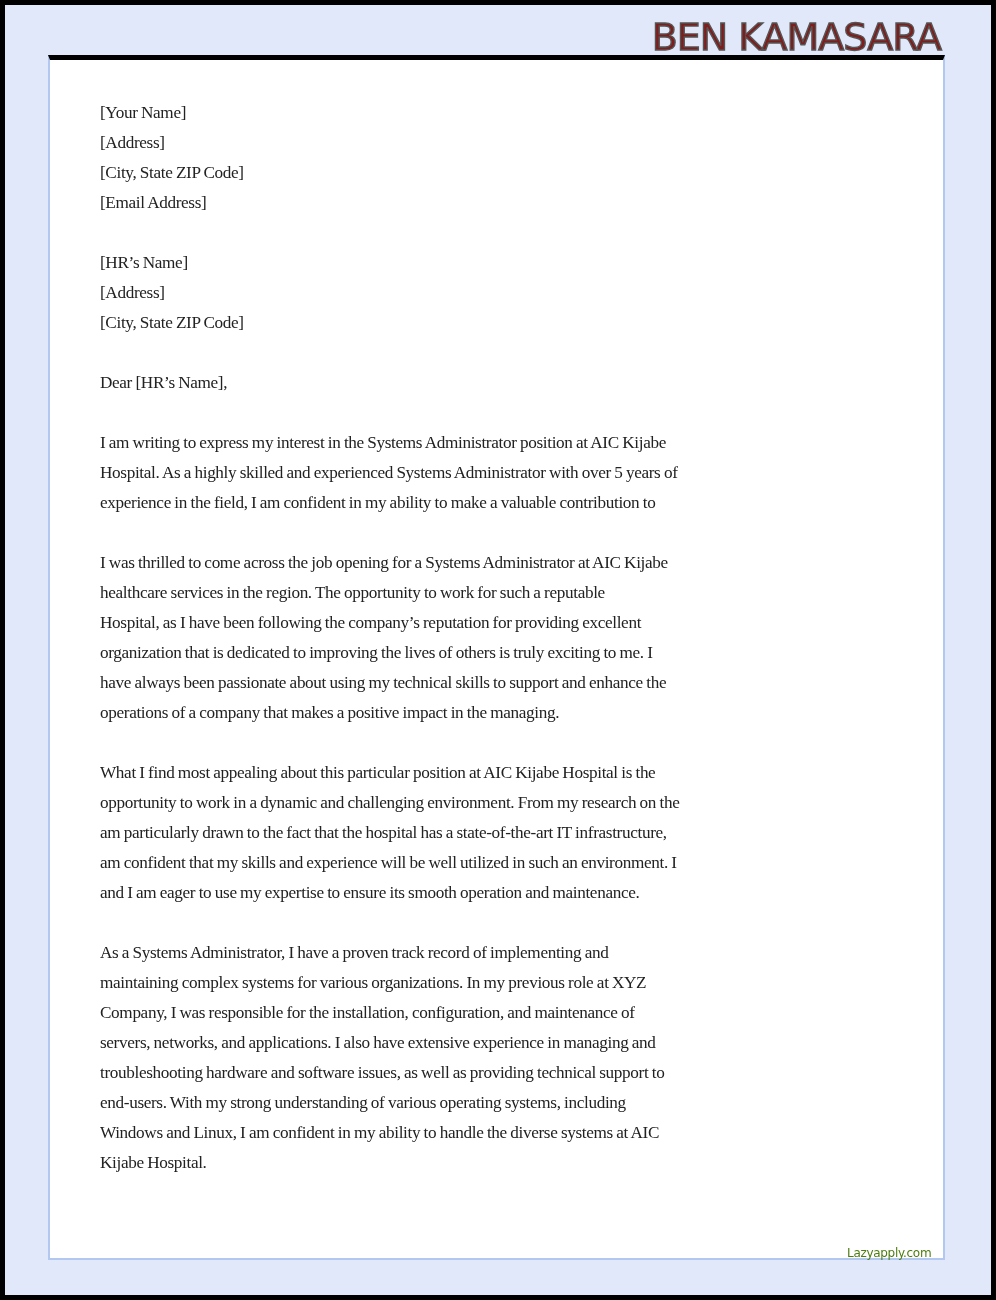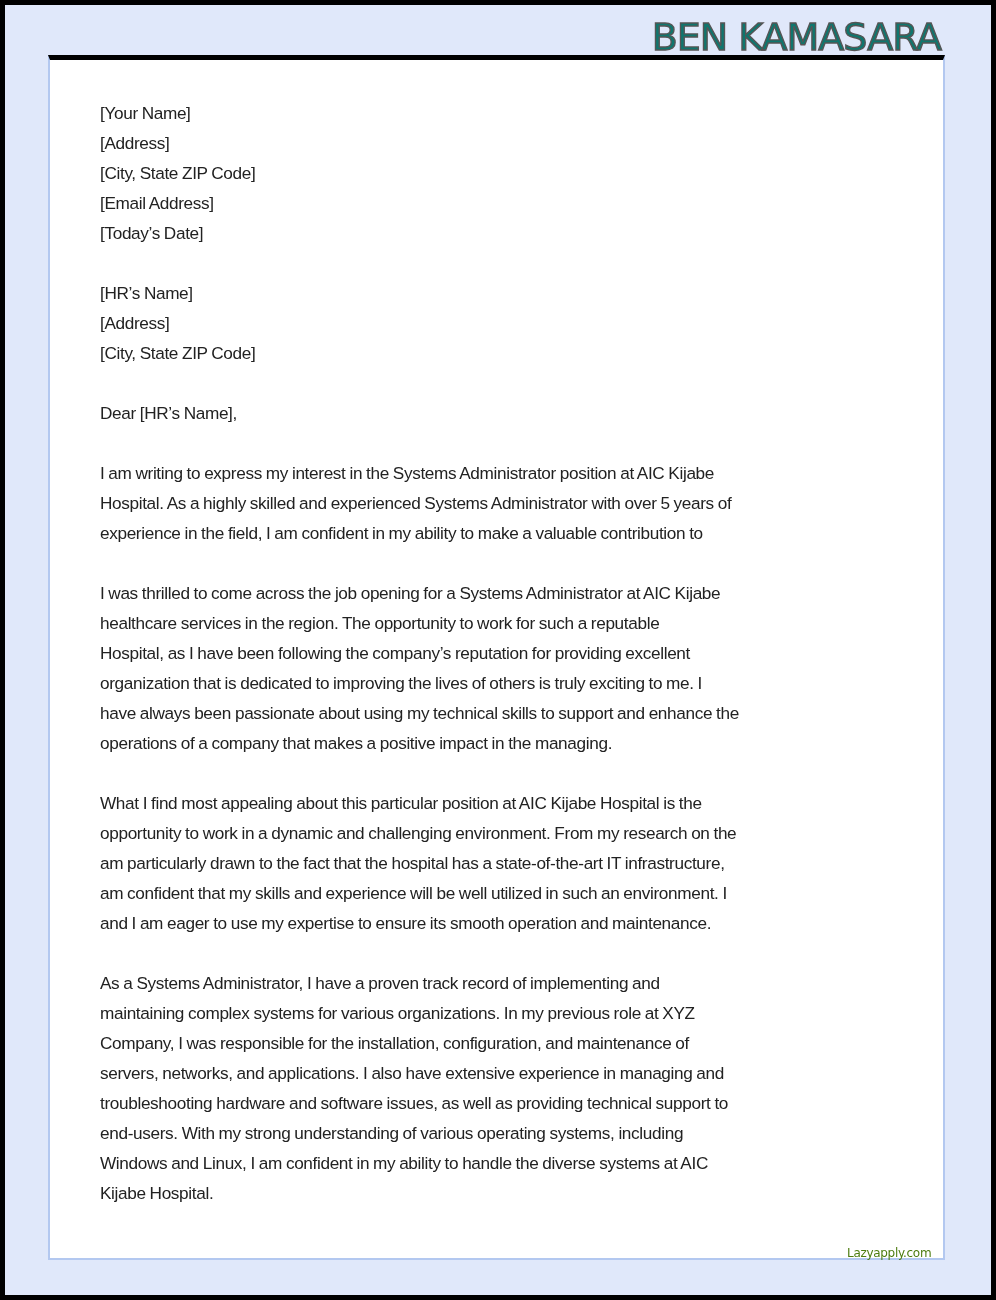--- a/index.html
+++ b/index.html
@@ -18,21 +18,21 @@
       background: #e0e8fa;
       overflow: hidden;
     }
     .header-name {
       position: absolute;
       right: 50px;
       top: 10px;
       font-family: "DejaVu Sans", sans-serif;
       font-size: 38px;
       letter-spacing: -1px;
-      color: #0f766e;
+      color: #7f1d1d;
       -webkit-text-stroke: 1.4px #555;
       line-height: 44px;
       white-space: nowrap;
     }
     .paper {
       position: absolute;
       left: 43px;
       top: 50px;
       width: 897px;
       height: 1205px;
@@ -41,21 +41,21 @@
       border-right: 2px solid #b3c8f0;
       border-bottom: 2px solid #b3c8f0;
       border-top: 5px solid #000;
       box-sizing: border-box;
     }
     .letter {
       position: absolute;
       left: 95px;
       top: 93px;
       width: 800px;
-      font-family: Liberation Sans, sans-serif;
+      font-family: Liberation Serif, serif;
       font-size: 17.2px;
       line-height: 30px;
       color: #222;
       letter-spacing: -0.35px;
       word-spacing: -0.5px;
       z-index: 2;
     }
     .letter .line { white-space: nowrap; height: 30px; }
     .letter .gap { height: 30px; }
     .watermark {
@@ -76,21 +76,20 @@
 <div class="frame">
   <div class="header-name">BEN KAMASARA</div>
   <div class="paper"></div>
 
   <div class="letter">
     <div>
       <div class="line">[Your Name]</div>
       <div class="line">[Address]</div>
       <div class="line">[City, State ZIP Code]</div>
       <div class="line">[Email Address]</div>
-      <div class="line">[Today’s Date]</div>
     </div>
     <div class="gap"></div>
     <div>
       <div class="line">[HR’s Name]</div>
       <div class="line">[Address]</div>
       <div class="line">[City, State ZIP Code]</div>
     </div>
     <div class="gap"></div>
     <div class="line">Dear [HR’s Name],</div>
     <div class="gap"></div>

